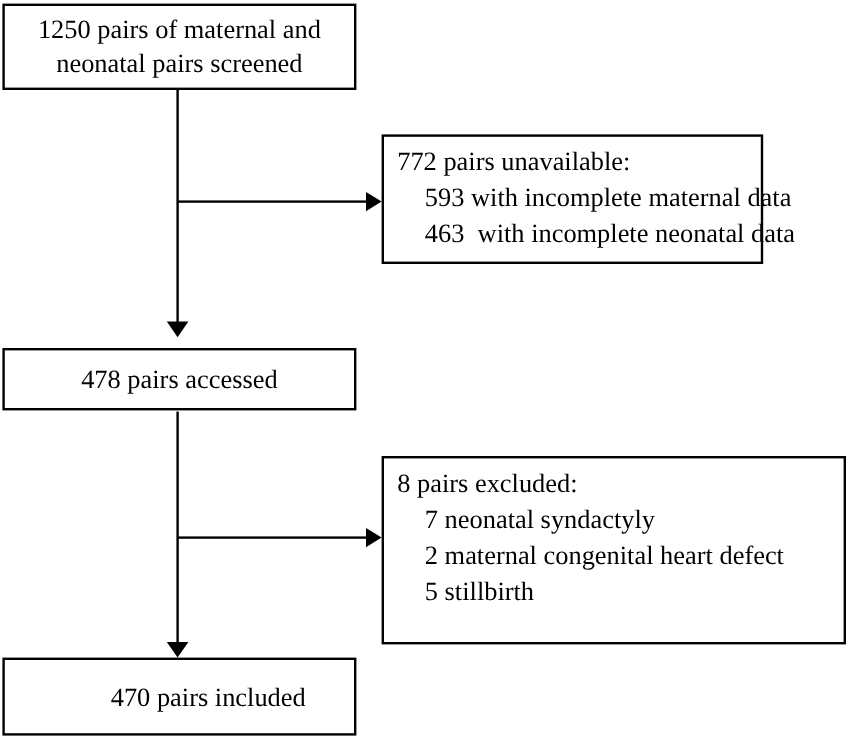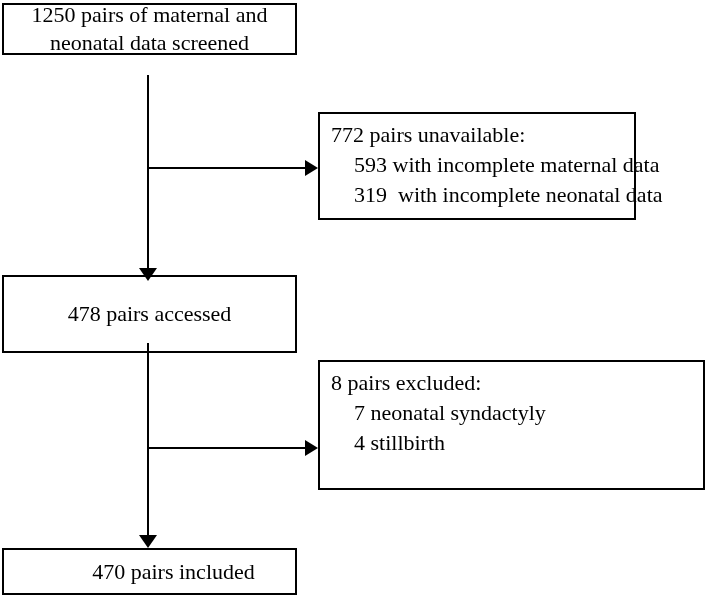--- a/index.html
+++ b/index.html
@@ -27,25 +27,25 @@
     align-items: center;
     justify-content: center;
     text-align: center;
     line-height: 28px;
   }
   .side-box {
     left: 318px;
     padding: 6px 4px 0 11px;
     line-height: 30px;
   }
-  #box-screened   { top: 3px;   height: 52px; align-items: center; }
-  #box-accessed   { top: 275px; height: 78px; }
-  #box-included   { top: 548px; height: 47px; padding-left: 48px; }
+  #box-screened   { top: 3px;   height: 72px; align-items: center; }
+  #box-accessed   { top: 290px; height: 52px; }
+  #box-included   { top: 548px; height: 65px; padding-left: 48px; }
   #box-unavailable{ top: 112px; width: 318px; height: 108px; }
-  #box-excluded   { top: 360px; width: 387px; height: 130px; }
+  #box-excluded   { top: 380px; width: 387px; height: 157px; }
 
   .side-line { white-space: pre; }
   .side-line.indent { padding-left: 23px; }
 
   .vline, .hline { position: absolute; background: #000000; }
   .vline { width: 2px; left: 147px; }
   .hline { height: 2px; left: 148px; width: 158px; }
   #vline-1 { top: 75px;  height: 194px; }
   #vline-2 { top: 343px; height: 193px; }
   #hline-1 { top: 167px; }
@@ -73,37 +73,38 @@
   #arrowhead-right-1 { top: 160px; }
   #arrowhead-right-2 { top: 440px; }
 </style>
 </head>
 <body>
 
 <div class="canvas">
 
   <div class="box main-box" id="box-screened">
     <div>1250 pairs of maternal and</div>
-    <div>neonatal data screened</div>
+    <div>neonatal pairs screened</div>
   </div>
 
   <div class="box side-box" id="box-unavailable">
     <div class="side-line">772 pairs unavailable:</div>
     <div class="side-line indent">593 with incomplete maternal data</div>
-    <div class="side-line indent">319  with incomplete neonatal data</div>
+    <div class="side-line indent">463  with incomplete neonatal data</div>
   </div>
 
   <div class="box main-box" id="box-accessed">
     <div>478 pairs accessed</div>
   </div>
 
   <div class="box side-box" id="box-excluded">
     <div class="side-line">8 pairs excluded:</div>
     <div class="side-line indent">7 neonatal syndactyly</div>
-    <div class="side-line indent">4 stillbirth</div>
+    <div class="side-line indent">2 maternal congenital heart defect</div>
+    <div class="side-line indent">5 stillbirth</div>
   </div>
 
   <div class="box main-box" id="box-included">
     <div>470 pairs included</div>
   </div>
 
   <div class="vline" id="vline-1"></div>
   <div class="arrowhead-down" id="arrowhead-down-1"></div>
 
   <div class="hline" id="hline-1"></div>

